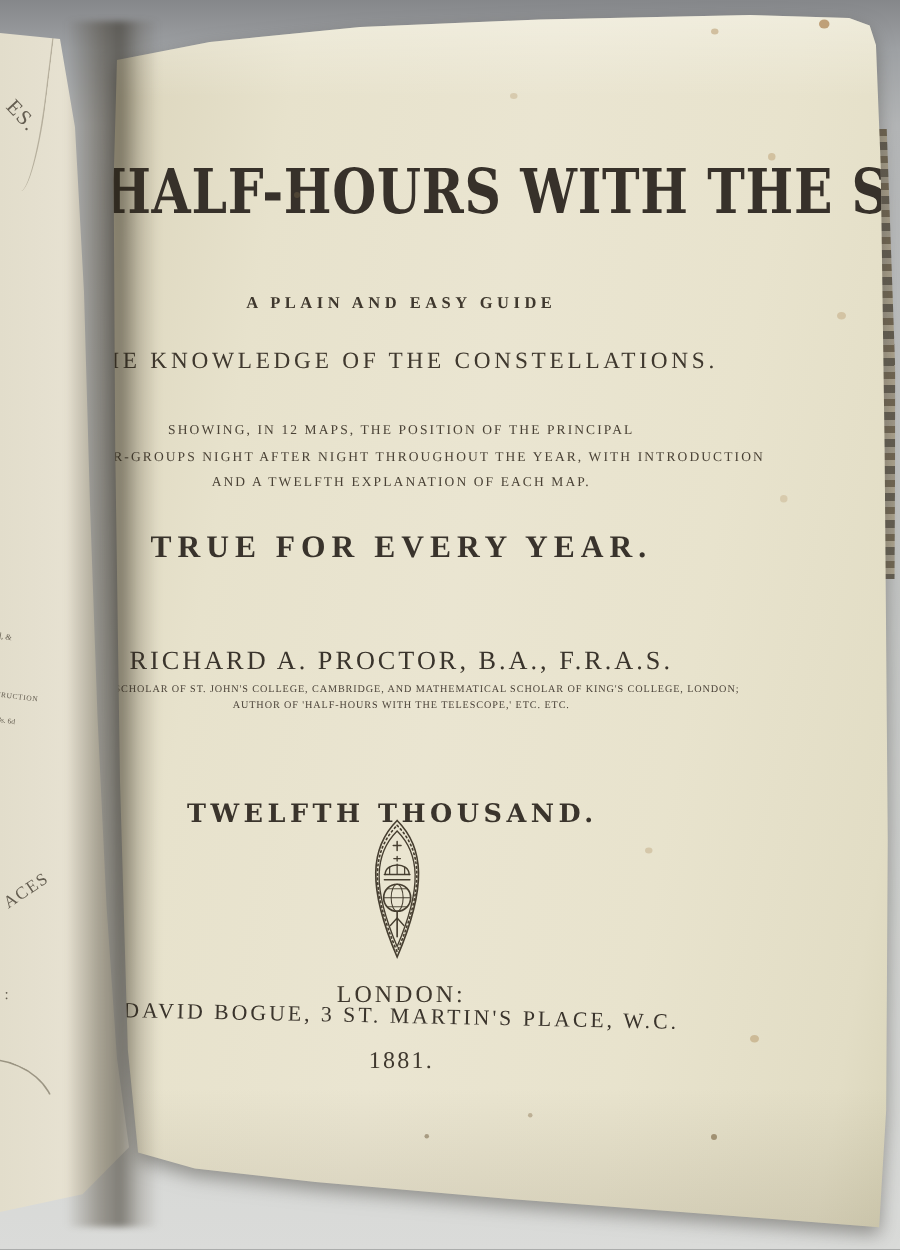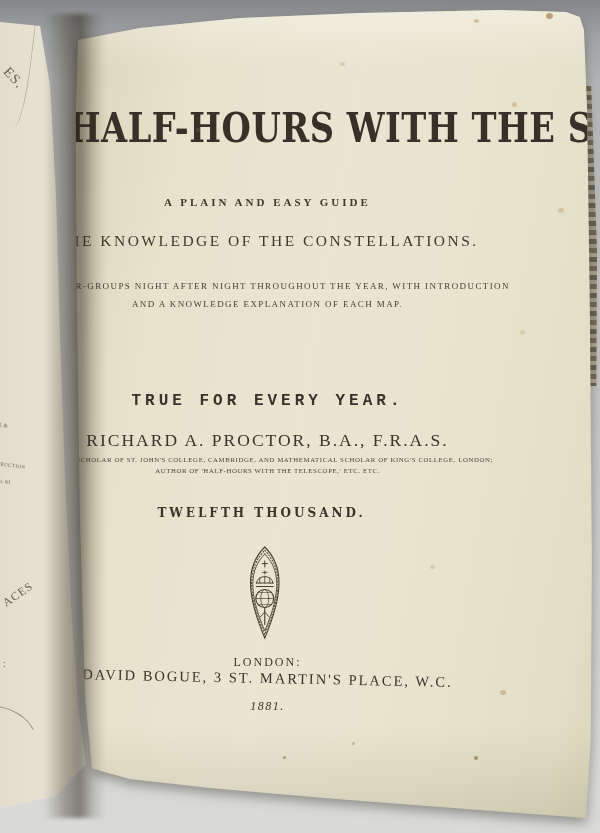--- a/index.html
+++ b/index.html
@@ -46,30 +46,30 @@
   
   .col{position:absolute;left:-15px;top:0;width:425px;height:815px;color:#3f382e;}
   .col > div{position:absolute;width:100%;text-align:center;white-space:nowrap;}
   .t-title{top:100px;font-family:"DejaVu Serif",serif;font-weight:700;font-size:33px;
     transform:translateX(18px) scale(1.02,1.25);letter-spacing:.5px;color:#37312a;}
   .t-sub1{top:188px;font-size:11px;letter-spacing:3px;font-weight:600;}
   .t-sub2{top:204px;font-size:9px;letter-spacing:2px;}
   .t-sub3{top:224px;font-size:15.5px;letter-spacing:2.5px;}
   .t-blurb{top:270px;font-size:9px;letter-spacing:1.4px;line-height:17.5px;color:#494135;}
   .t-blurb span{display:block;}
-  .t-tag{top:344px;font-family:Liberation Mono, monospace;font-weight:700;font-size:16px;letter-spacing:4px;color:#39332c;margin-top:40px;}
+  .t-tag{top:344px;font-family:Liberation Serif, serif;font-weight:700;font-size:21px;letter-spacing:4px;color:#39332c;}
   .t-by{top:404px;font-size:10px;letter-spacing:2px;}
   .t-author{top:422px;font-size:17.5px;letter-spacing:2px;color:#3a342c;}
   .t-cred{top:448px;font-size:6.8px;letter-spacing:.6px;color:#4c443a;}
   .t-cred2{top:459px;font-size:6.8px;letter-spacing:.6px;color:#4c443a;}
-  .t-ed{top:498px;font-family:"DejaVu Serif",serif;font-weight:700;font-size:12px;letter-spacing:3px;
+  .t-ed{top:525px;font-family:"DejaVu Serif",serif;font-weight:700;font-size:17px;letter-spacing:3px;
     transform:translateX(-6px);color:#3a342c;}
-  .t-city{top:647px;font-size:12px;letter-spacing:2px;}
+  .t-city{top:647px;font-size:16px;letter-spacing:2px;}
   .t-pub{top:662px;font-size:14.5px;letter-spacing:2px;transform:rotate(1.2deg);color:#3a342c;}
-  .t-year{top:691px;font-size:12px;letter-spacing:1.5px;font-style:italic;}
+  .t-year{top:691px;font-size:16px;letter-spacing:1.5px;}
 
   .emblem{position:absolute;left:50%;top:537px;transform:translateX(-56%);width:54px;height:96px;}
 
   
   .fox{position:absolute;border-radius:50%;z-index:5;pointer-events:none;}
 </style>
 </head>
 <body>
 
 <div class="photo">
@@ -87,22 +87,23 @@
 
   <div class="fore-edge"></div>
 
   <div class="page-wrap">
     <div class="page">
       <div class="col">
         <div class="t-title">HALF-HOURS WITH THE STARS:</div>
         <div class="t-sub1">A PLAIN AND EASY GUIDE</div>
         <div class="t-sub3">THE KNOWLEDGE OF THE CONSTELLATIONS.</div>
         <div class="t-blurb">
+          <span>SHOWING, IN 12 MAPS, THE POSITION OF THE PRINCIPAL</span>
           <span>STAR-GROUPS NIGHT AFTER NIGHT THROUGHOUT THE YEAR, WITH INTRODUCTION</span>
-          <span>AND A KNOWLEDGE EXPLANATION OF EACH MAP.</span>
+          <span>AND A TWELFTH EXPLANATION OF EACH MAP.</span>
         </div>
         <div class="t-tag">TRUE FOR EVERY YEAR.</div>
         <div class="t-author">RICHARD A. PROCTOR, B.A., F.R.A.S.</div>
         <div class="t-cred">LATE SCHOLAR OF ST. JOHN'S COLLEGE, CAMBRIDGE, AND MATHEMATICAL SCHOLAR OF KING'S COLLEGE, LONDON;</div>
         <div class="t-cred2">AUTHOR OF 'HALF-HOURS WITH THE TELESCOPE,' ETC. ETC.</div>
         <div class="t-ed">TWELFTH THOUSAND.</div>
 
         <svg class="emblem" viewBox="0 0 54 96">
           <g fill="none" stroke="#463e30" stroke-width="1.1" stroke-linecap="round">
             <path d="M27 2 C 45 20, 47 46, 27 93 C 7 46, 9 20, 27 2 Z"></path>

